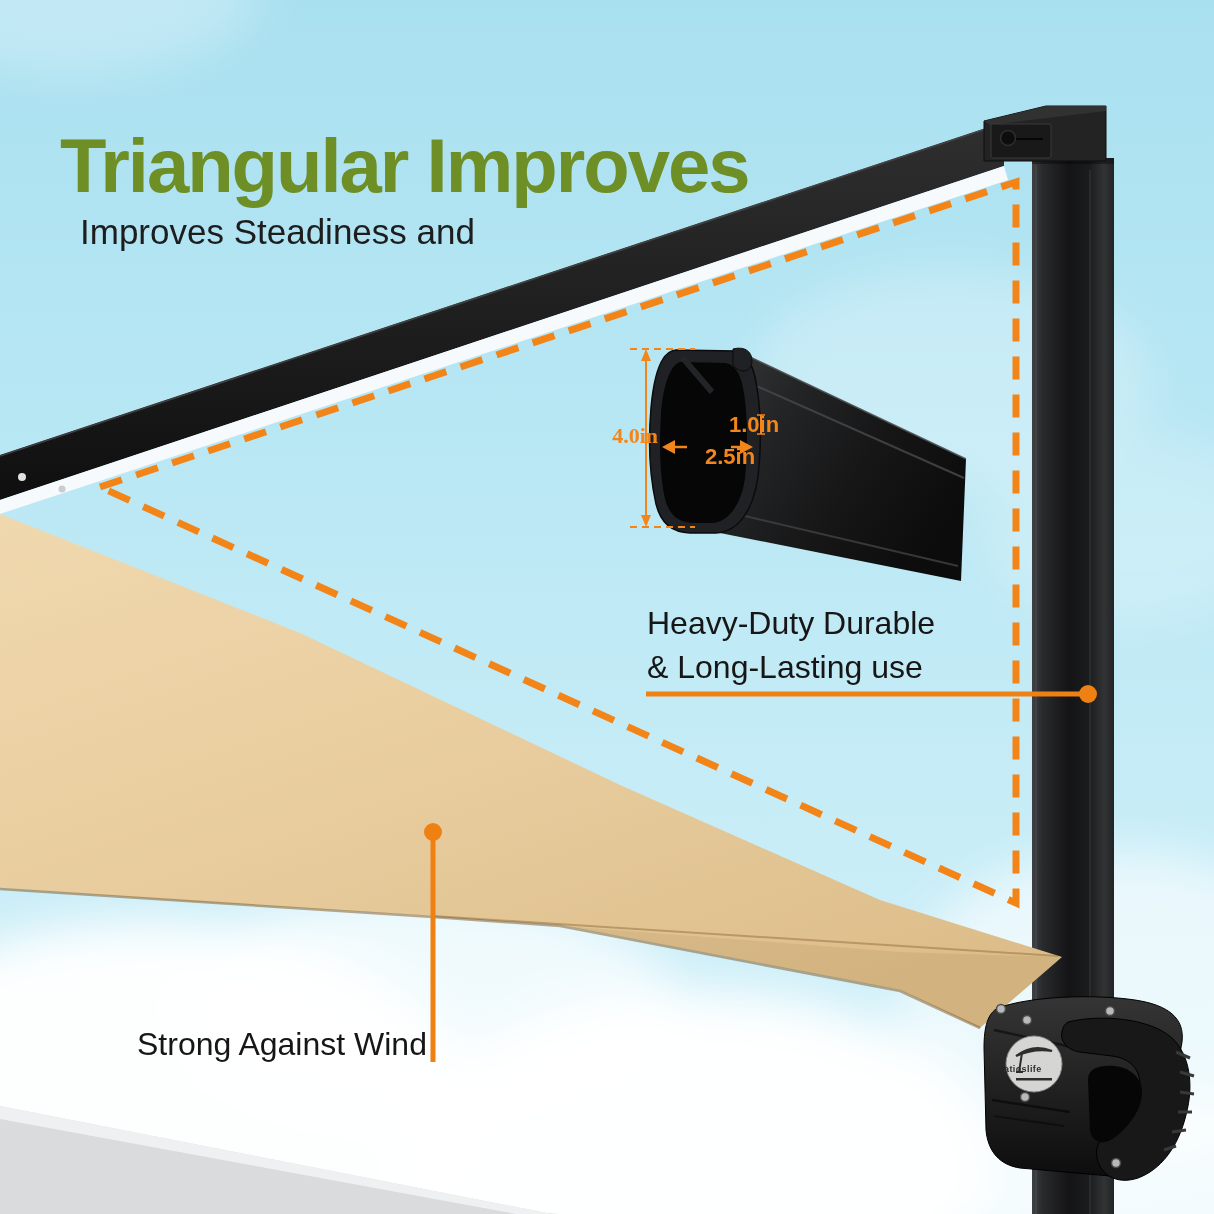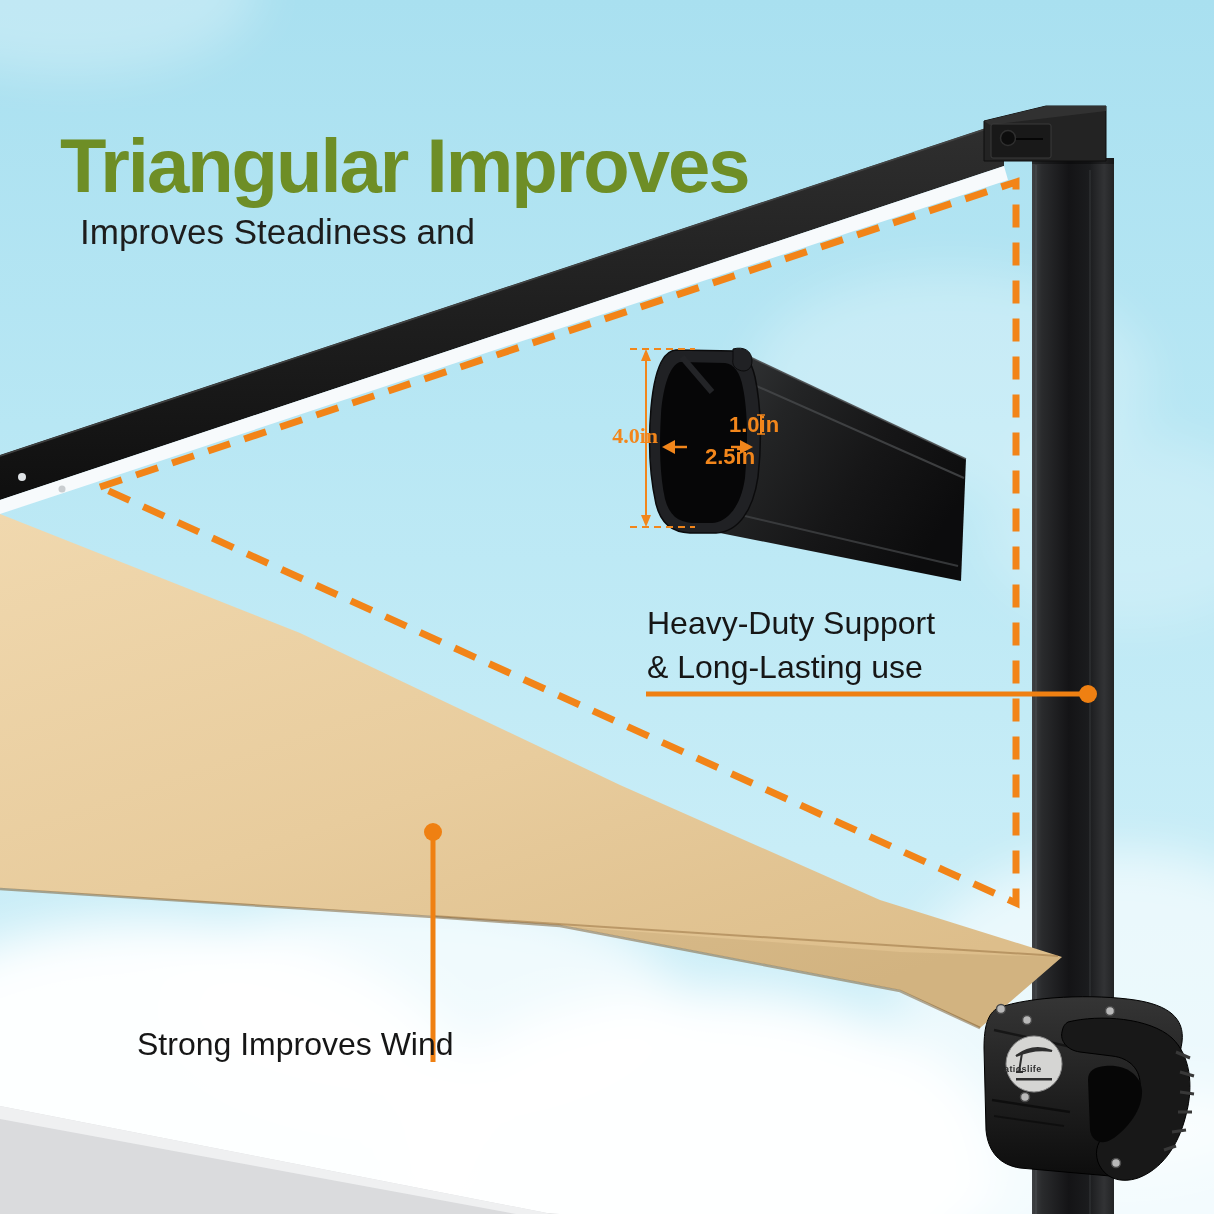--- a/index.html
+++ b/index.html
@@ -184,25 +184,25 @@
   </g>
 </svg>
 
 <div class="txt t2">Triangular Improves</div>
 
 <div class="txt sub">
   <div>Improves Steadiness and</div>
 </div>
 
 <div class="txt co1">
-  <div>Heavy-Duty Support</div>
+  <div>Heavy-Duty Durable</div>
   <div>&amp; Long-Lasting use</div>
 </div>
 
-<div class="txt co2">Strong Improves Wind</div>
+<div class="txt co2">Strong Against Wind</div>
 
 <div class="txt dim dim-h">4.0in</div>
 <div class="txt dim dim-w">2.5in</div>
 <div class="txt dim dim-t">1.0in</div>
 
 <div class="txt logo-text">atioslife</div>
 
 </div>
 
 </body></html>

